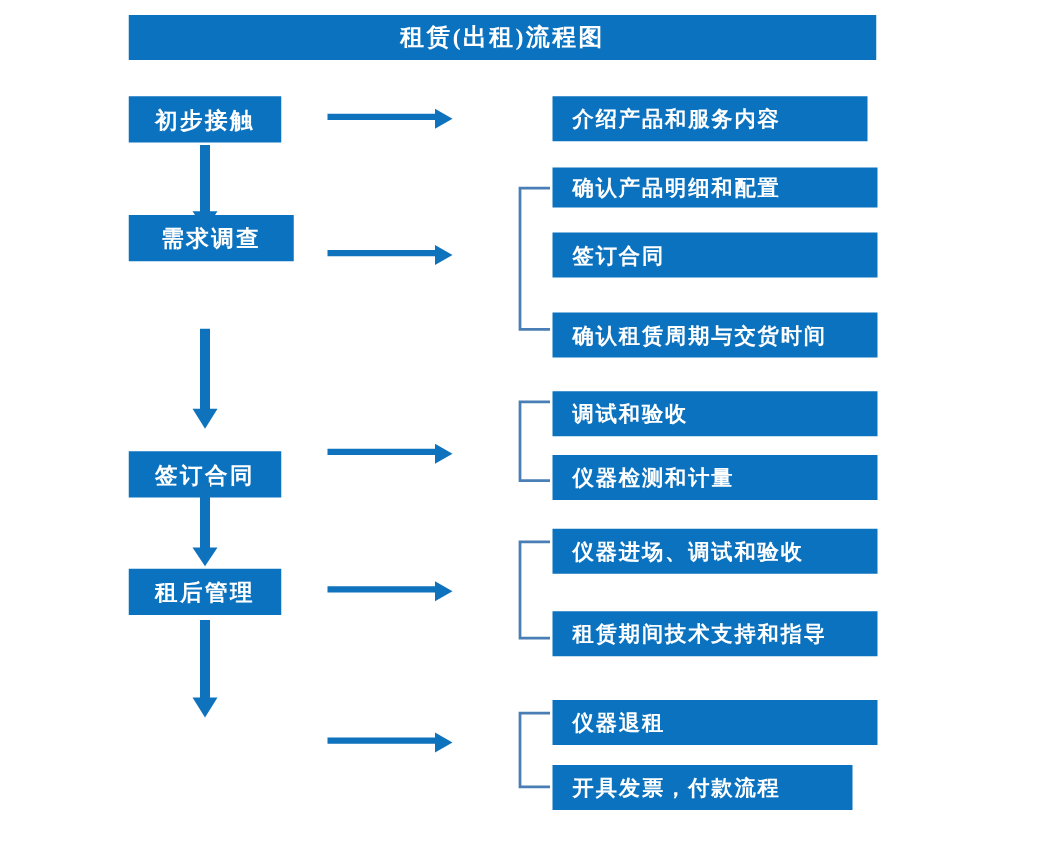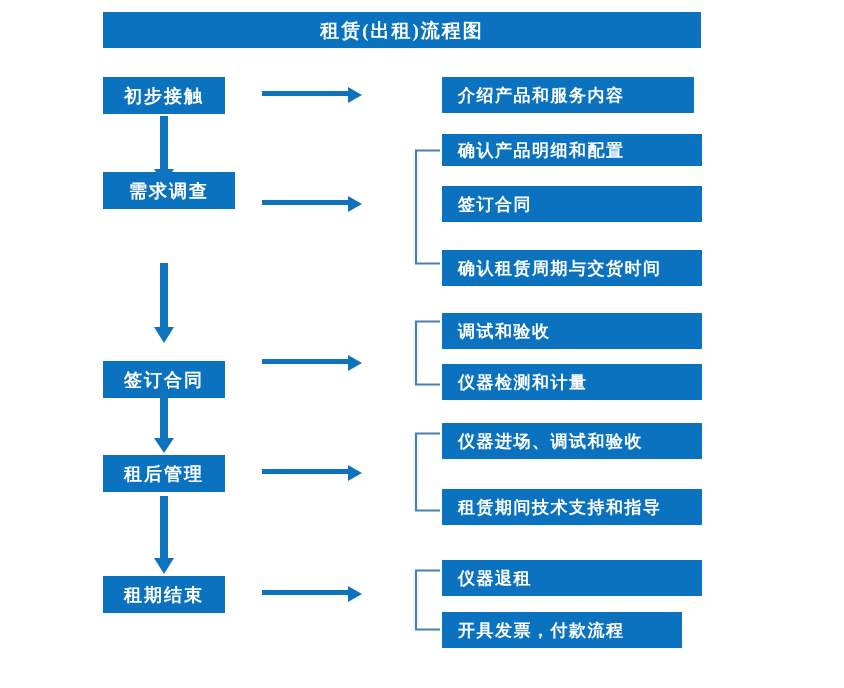--- a/index.html
+++ b/index.html
@@ -65,21 +65,20 @@
   <div class="box title-bar" style="left:103px; top:12px; width:598px; height:36px;">租赁(出租)流程图</div>
 
   <div class="box stage-box" style="left:103px; top:77px; width:122px; height:37px;">初步接触</div>
 
   <div class="box stage-box" style="left:103px; top:172px; width:132px; height:37px;">需求调查</div>
 
   <div class="box stage-box" style="left:103px; top:345px; width:122px; height:37px;margin-top:16px;">签订合同</div>
 
   <div class="box stage-box" style="left:103px; top:455px; width:122px; height:37px;">租后管理</div>
 
-  <div class="box stage-box" style="left:103px; top:576px; width:122px; height:37px;">租期结束</div>
 
   <div class="arrow-v" style="left:154px; top:116px; height:68px;">
     <svg width="20" height="68" viewBox="0 0 20 68">
       <rect x="6" y="0" width="8" height="55" fill="#0f72bd"></rect>
       <polygon points="0,53 20,53 10,68" fill="#0f72bd"></polygon>
     </svg>
   </div>
 
   <div class="arrow-v" style="left:154px; top:263px; height:80px;">
     <svg width="20" height="80" viewBox="0 0 20 80">

